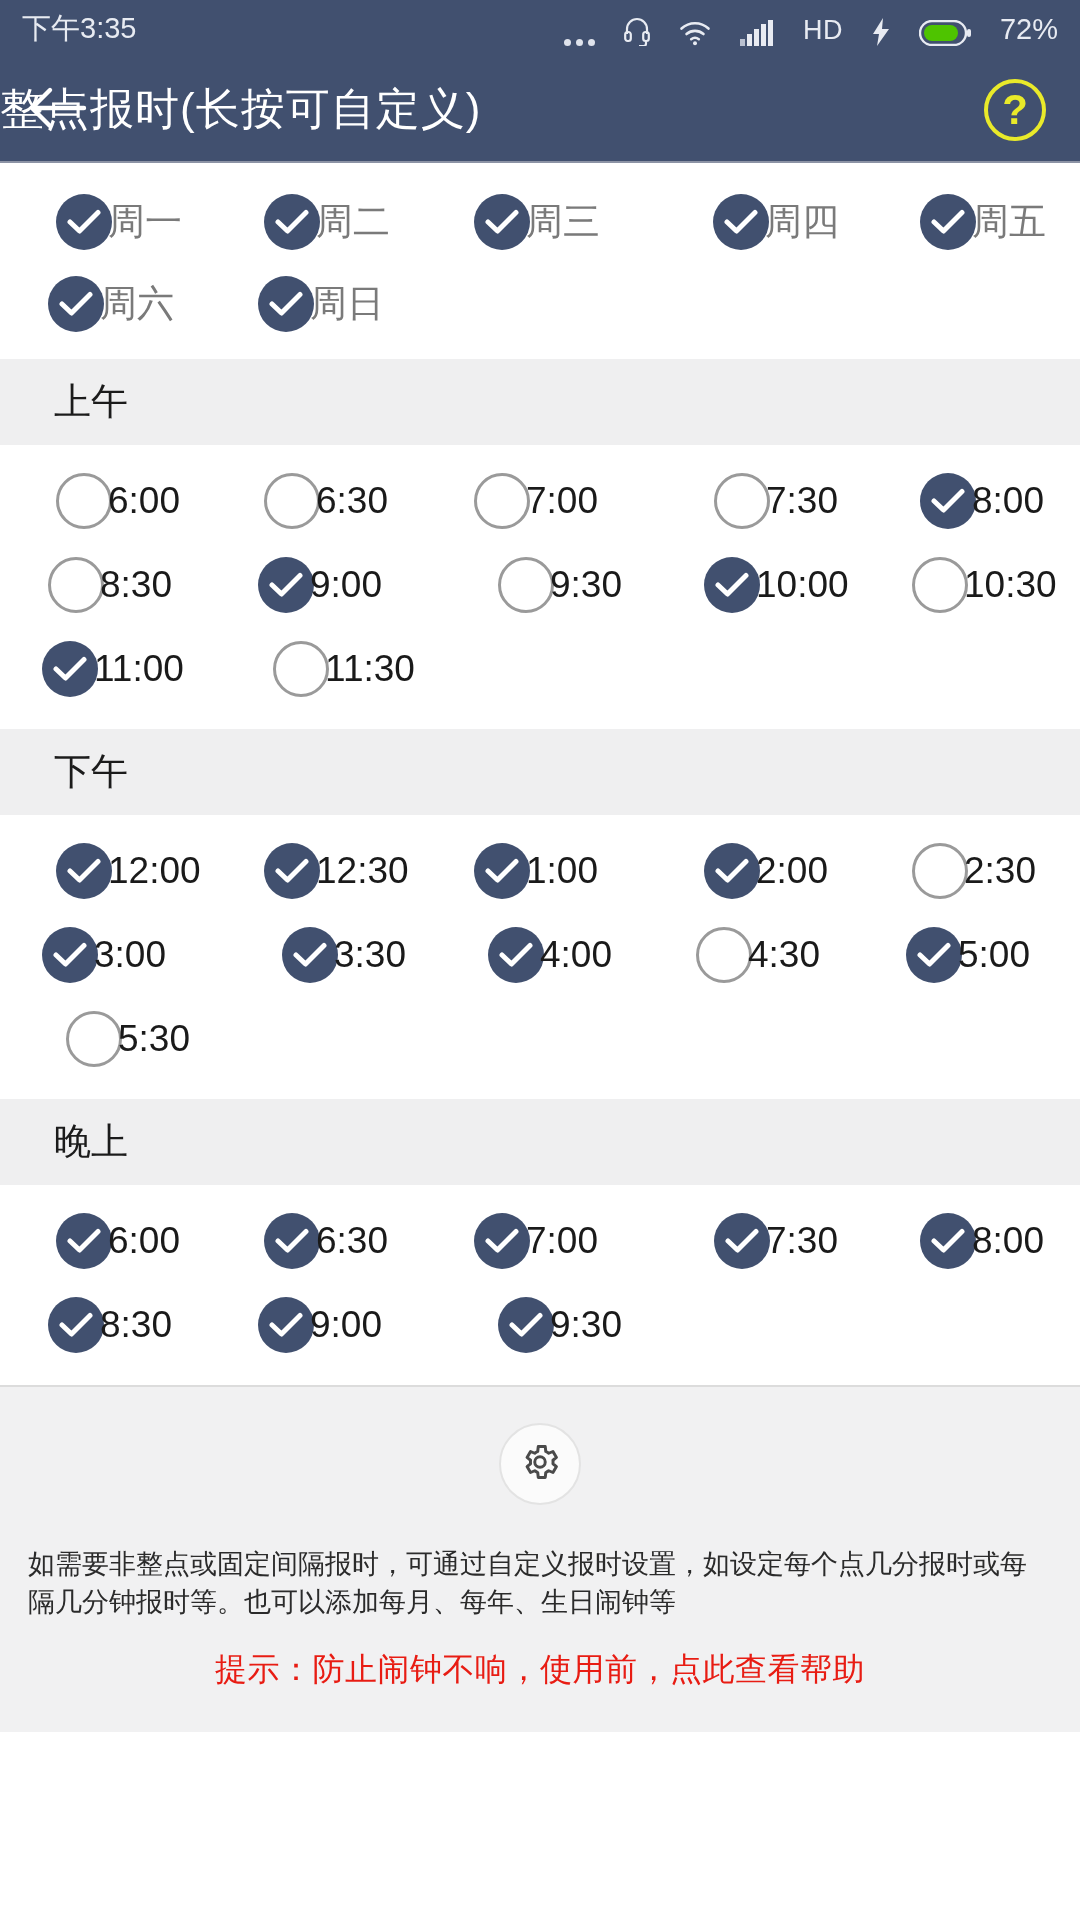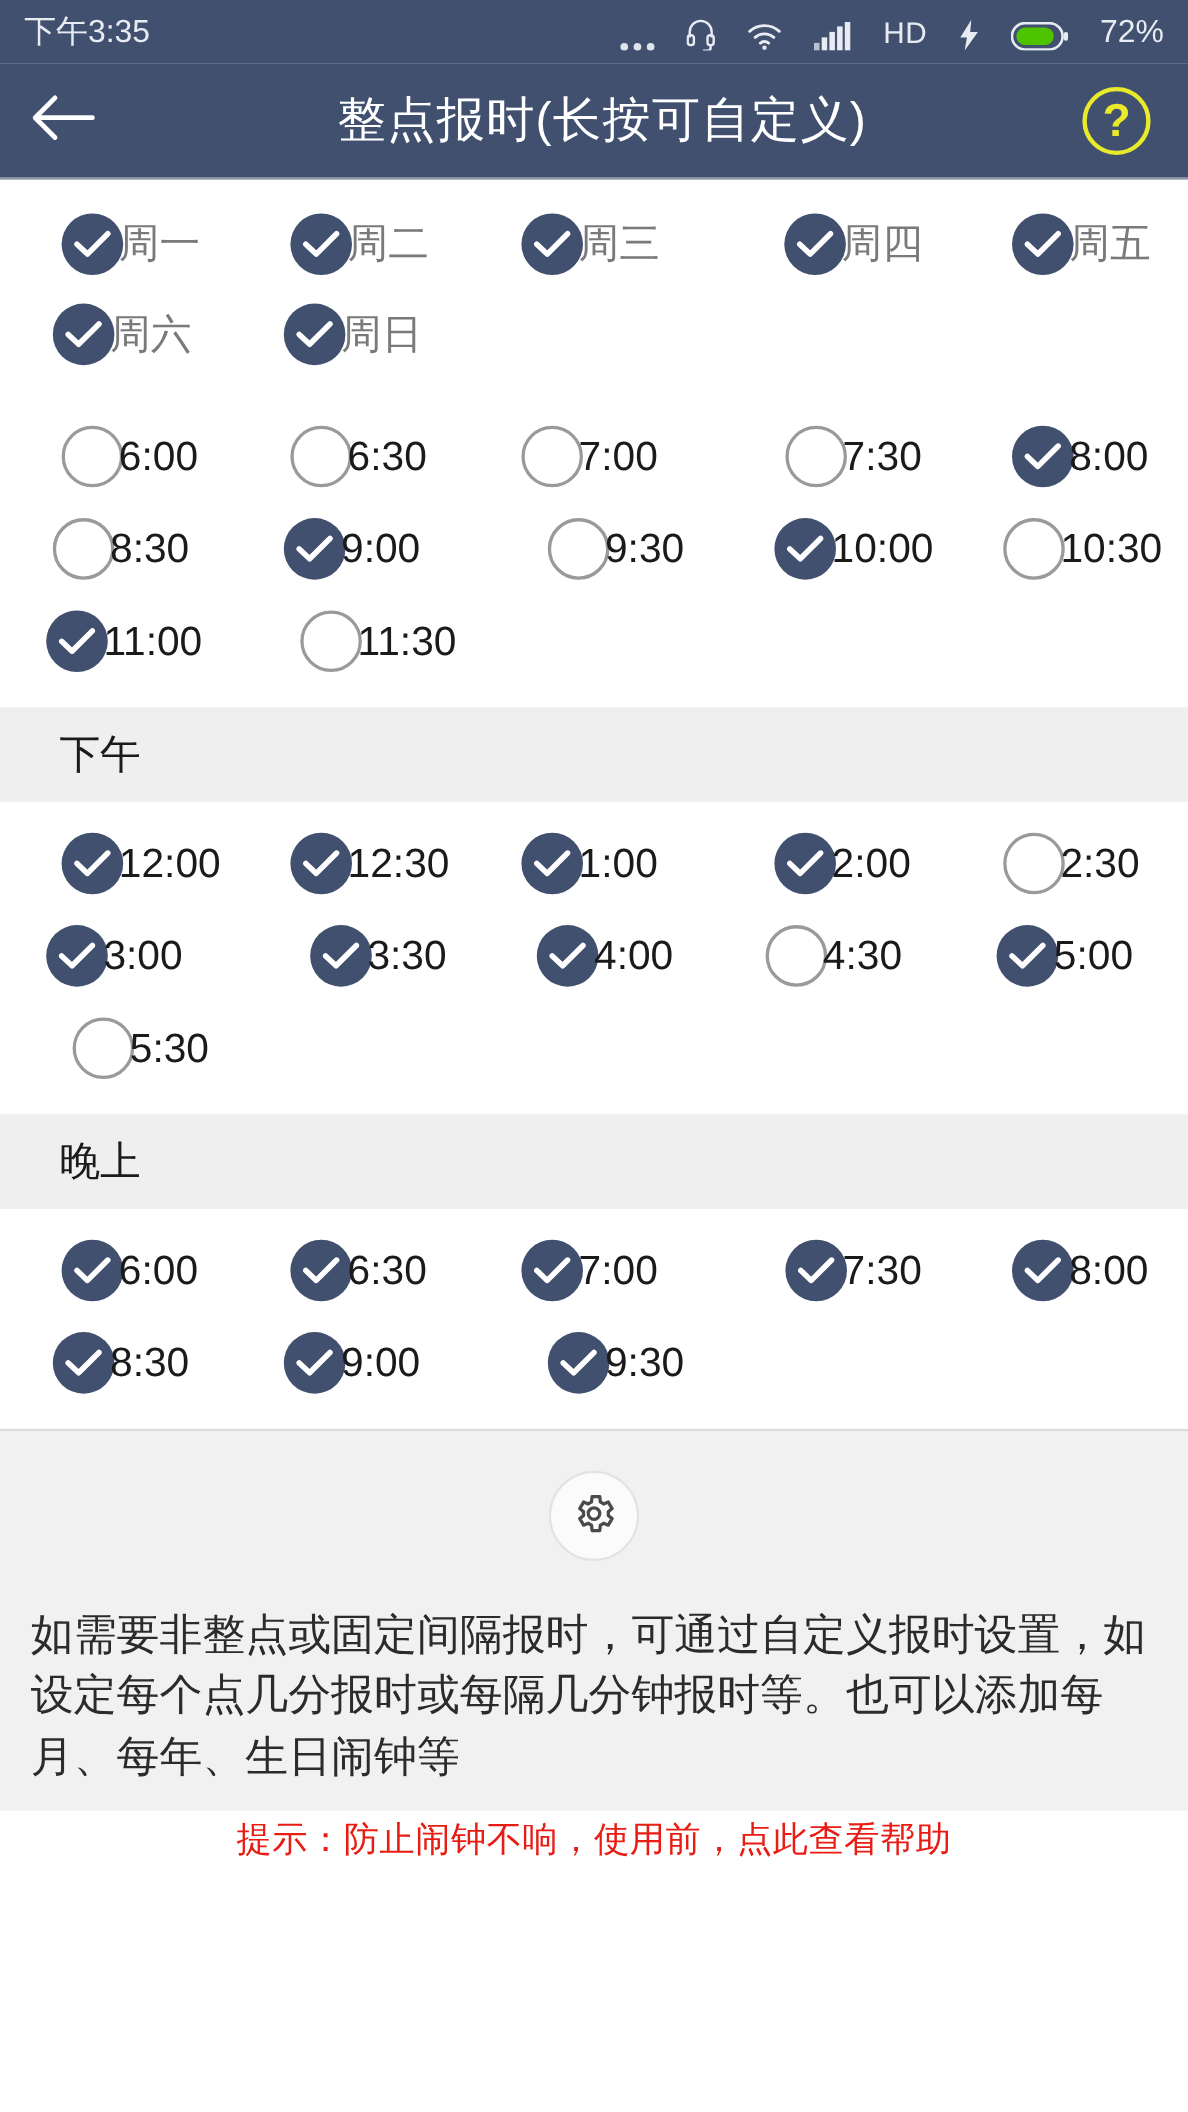--- a/index.html
+++ b/index.html
@@ -24,21 +24,21 @@
 
   
   .appbar{
     height:105px; background:#41506f;
     display:flex; align-items:center; position:relative;
     border-bottom:2px solid #8c93a5;
   }
   .back-btn{ width:118px; display:flex; align-items:center; justify-content:center; cursor:pointer; }
   .appbar-title{
     color:#ffffff; font-size:44px; letter-spacing:1px;
-    position:absolute; left:15px; right:0; text-align:center;
+    position:absolute; left:0; right:0; 
     pointer-events:none;
   }
   .help-btn{
     position:absolute; right:34px; top:50%; transform:translateY(-50%);
     width:62px; height:62px; border:4px solid #e9ea2a; border-radius:50%;
     color:#e9ea2a; font-size:42px; font-weight:bold;
     display:flex; align-items:center; justify-content:center;
     cursor:pointer; line-height:1;
   }
 
@@ -82,21 +82,21 @@
     padding:36px 0 0 0; height:347px;
   }
   .gear-wrap{ display:flex; justify-content:center; }
   .gear-btn{
     width:82px; height:82px; border-radius:50%;
     background:#fbfbfb; border:2px solid #e3e3e3;
     display:flex; align-items:center; justify-content:center; cursor:pointer;
   }
   .desc{
     margin-top:40px; padding:0 28px;
-    font-size:39px; line-height:1.42; color:#2b2b2b; text-align:left;
+    font-size:27px; line-height:1.42; color:#2b2b2b; text-align:left;
   }
   .tip{
     margin-top:26px; padding:0 28px;
     font-size:32px; color:#e81c13; cursor:pointer; letter-spacing:.5px;text-align:center;
   }
 </style>
 </head>
 <body>
 
 <div class="statusbar">
@@ -218,20 +218,21 @@
           <svg width="34" height="26" viewBox="0 0 34 26">
             <path d="M3 13 12.5 22 31 3.5" fill="none" stroke="#ffffff" stroke-width="5" stroke-linecap="round" stroke-linejoin="round"></path>
           </svg>
         </span>
         <span class="cell-label day">周日</span>
       </div>
     </div>
 </div>
 
 <div id="sections-host">
+    <div class="sec">上午</div>
     <div class="times-wrap">
       <div class="grid">
         <div class="cell c1">
           <span class="cb off"></span>
           <span class="cell-label">6:00</span>
         </div>
         <div class="cell c2">
           <span class="cb off"></span>
           <span class="cell-label">6:30</span>
         </div>

